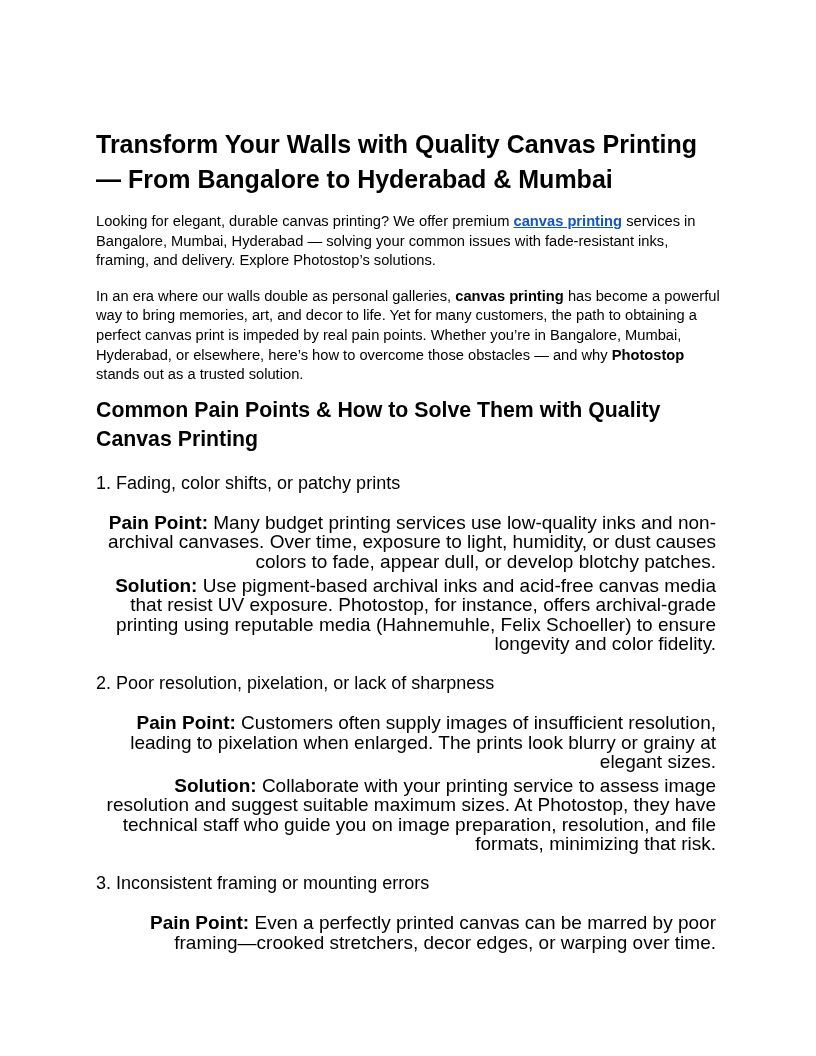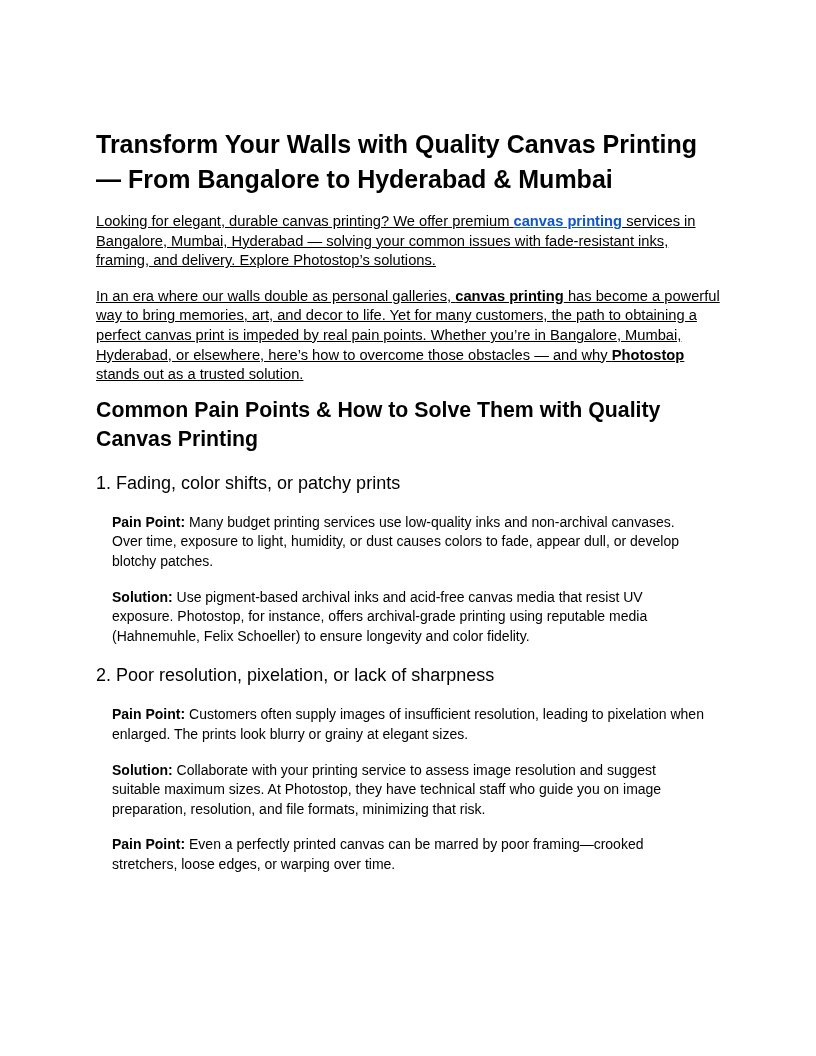--- a/index.html
+++ b/index.html
@@ -25,41 +25,41 @@
     padding-top: 127px;
     font-size: 25px;
     line-height: 35px;
     font-weight: bold;
     color: var(--text-color);
   }
   p.body-para {
     margin: 0 0 16px 0;
     font-size: 14.7px;
     line-height: 19.6px;
-    text-decoration: underline;
   }
   h2.section-h {
     margin: -5px 0 8px 0;
     font-size: 21.3px;
     line-height: 29px;
     font-weight: bold;
   }
   h3.sub-h {
     margin: 18px 0 18px 0;
     font-size: 18px;
     line-height: 23px;
     font-weight: normal;
   }
   .pair {
     margin: 0 0 16px 0;
   }
   .pair p {
-    margin: 16px;
-    font-size: 14px;
+    margin: 4px;
+    font-size: 19px;
     line-height: 19.6px;
+    text-align: right;
   }
   a.doc-link {
     color: var(--link-color);
     font-weight: bold;
     text-decoration: underline;
   }
   strong, .b { font-weight: bold; }
 </style>
 </head>
 <body>
@@ -80,18 +80,19 @@
       <p><span class="b">Pain Point:</span><span> Many budget printing services use low-quality inks and non-archival canvases. Over time, exposure to light, humidity, or dust causes colors to fade, appear dull, or develop blotchy patches.</span></p>
       <p><span class="b">Solution:</span><span> Use pigment-based archival inks and acid-free canvas media that resist UV exposure. Photostop, for instance, offers archival-grade printing using reputable media (Hahnemuhle, Felix Schoeller) to ensure longevity and color fidelity.</span></p>
     </div>
 
     <h3 class="sub-h">2. Poor resolution, pixelation, or lack of sharpness</h3>
     <div class="pair">
       <p><span class="b">Pain Point:</span><span> Customers often supply images of insufficient resolution, leading to pixelation when enlarged. The prints look blurry or grainy at elegant sizes.</span></p>
       <p><span class="b">Solution:</span><span> Collaborate with your printing service to assess image resolution and suggest suitable maximum sizes. At Photostop, they have technical staff who guide you on image preparation, resolution, and file formats, minimizing that risk.</span></p>
     </div>
 
+    <h3 class="sub-h">3. Inconsistent framing or mounting errors</h3>
     <div class="pair">
-      <p><span class="b">Pain Point:</span><span> Even a perfectly printed canvas can be marred by poor framing—crooked stretchers, loose edges, or warping over time.</span></p>
+      <p><span class="b">Pain Point:</span><span> Even a perfectly printed canvas can be marred by poor framing—crooked stretchers, decor edges, or warping over time.</span></p>
     </div>
 
   </div>
 </div>
 
 </body></html>

